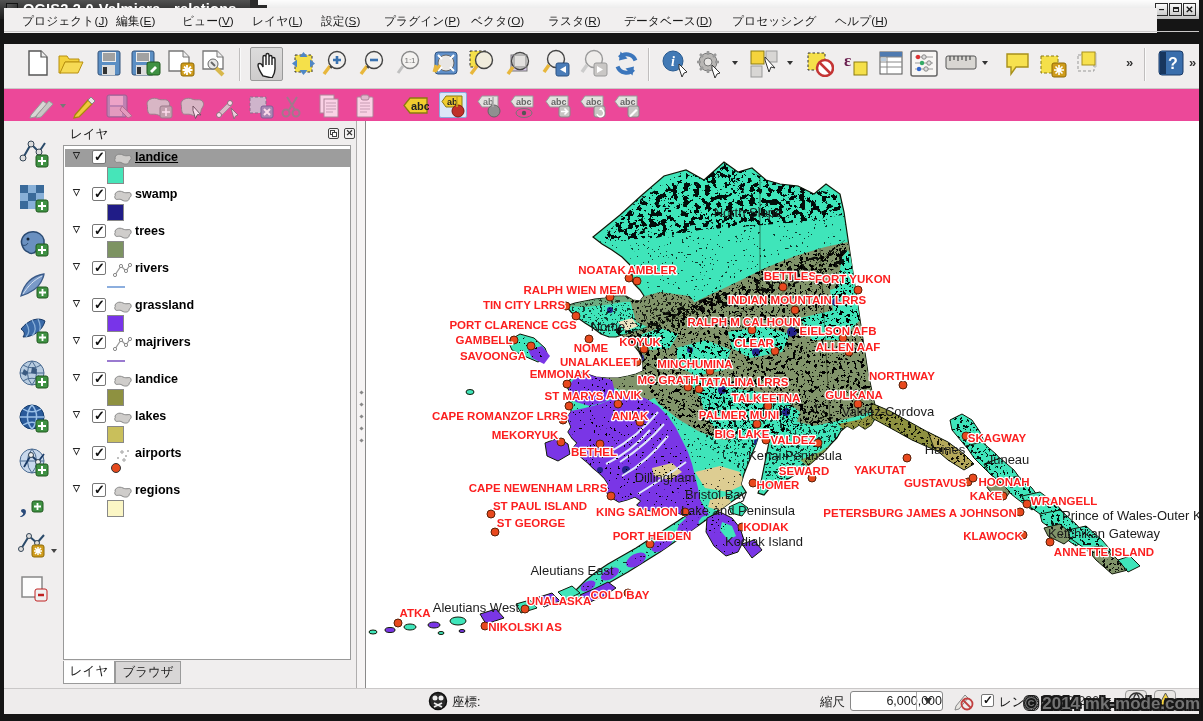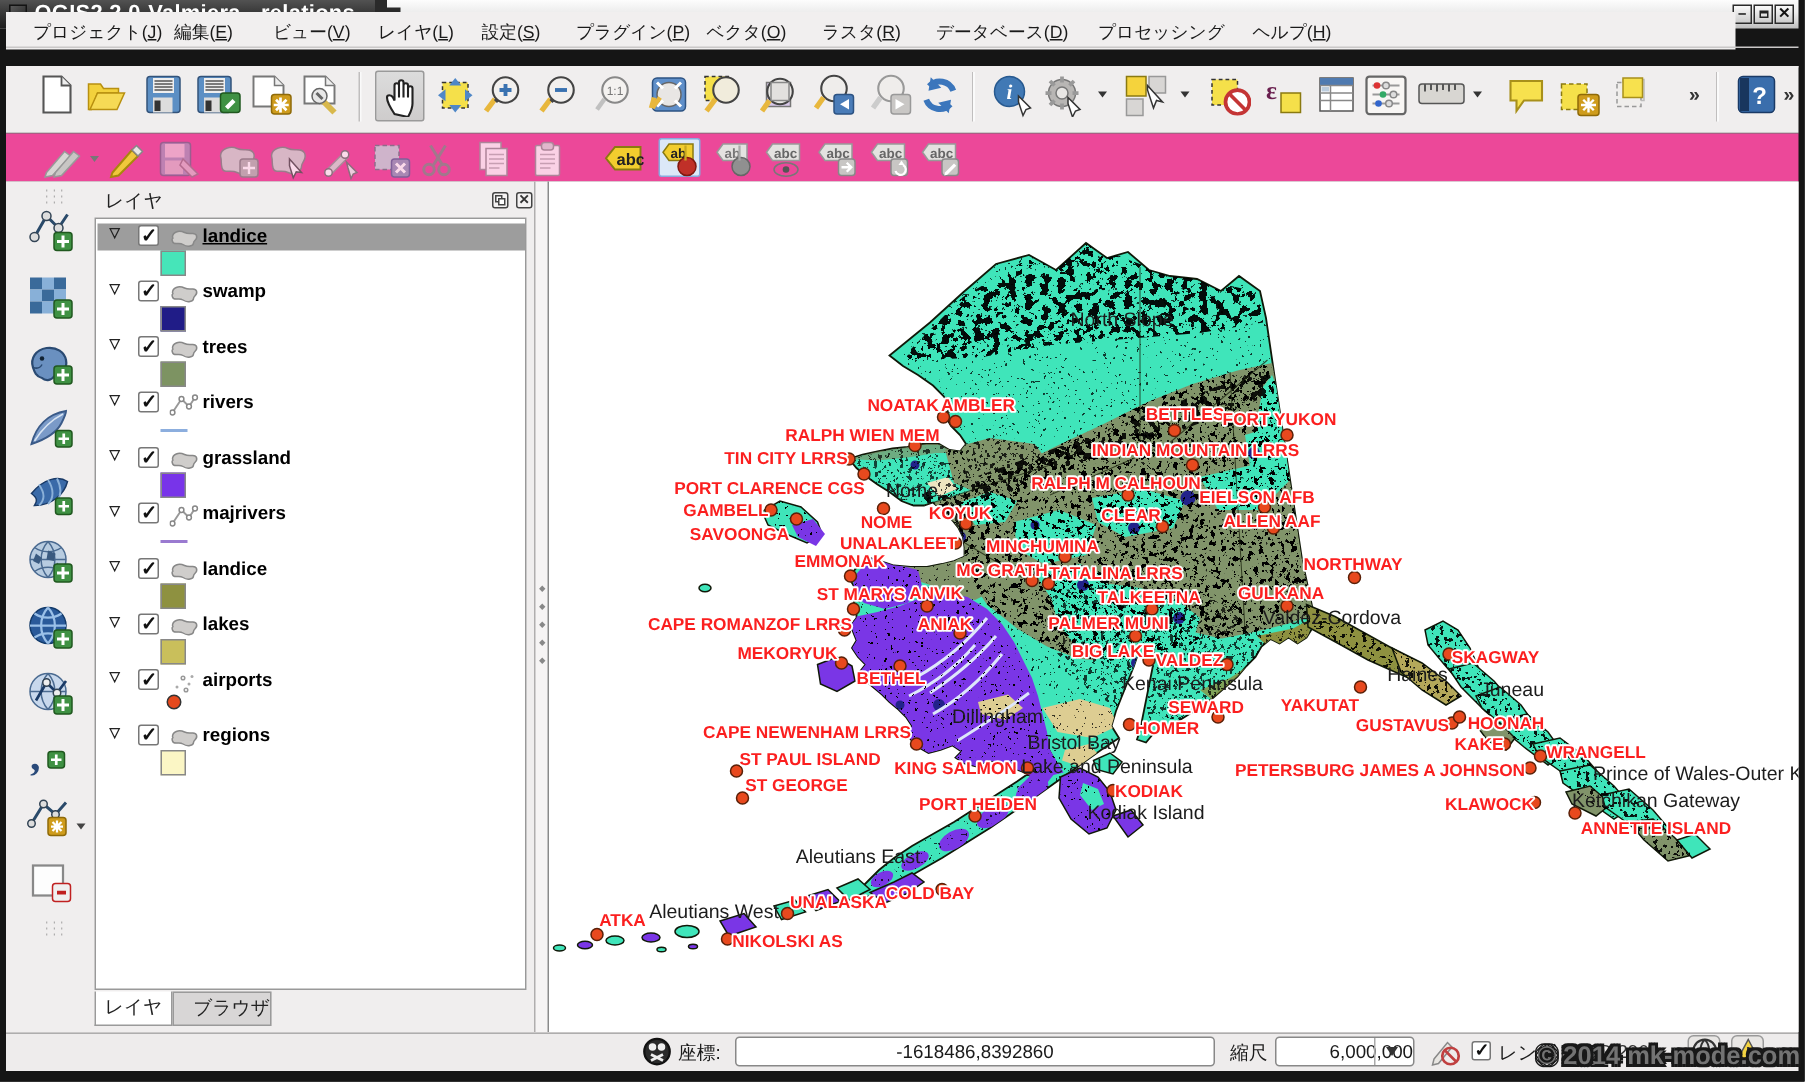--- a/index.html
+++ b/index.html
@@ -571,21 +571,21 @@
             <div class="tchk"></div>
             <svg class="ticon" width="20" height="14">
               <path d="M2 7c0-3 4-5 8-3s7-1 8 2-2 3-2 5-4 3-7 1-6 1-7-2 1-1 0-3z" fill="#cfcdcb" stroke="#888"></path>
             </svg>
             <span class="tname">regions</span>
           </div>
         <div class="tswatch" style="left:43px;top:354px;background:#fbf6c5;"></div>
       </div>
       <div id="lp-tabs">
         <div class="tab" style="left:5px;width:52px;background:#fff;border-top:none;">レイヤ</div>
-        <div class="tab" style="left:57px;width:66px;background:#d8d6d6;text-align:right;">ブラウザ</div>
+        <div class="tab" style="left:57px;width:66px;background:#d8d6d6;">ブラウザ</div>
       </div>
     </div>
     <div id="splitter">
         <svg width="9" height="120" style="position:absolute;left:0;top:268px;">
           <g fill="#888">
             <rect x="3" y="2" width="3" height="3" transform="rotate(45 4.5 3.5)"></rect>
             <rect x="3" y="14" width="3" height="3" transform="rotate(45 4.5 15.5)"></rect>
             <rect x="3" y="26" width="3" height="3" transform="rotate(45 4.5 27.5)"></rect>
             <rect x="3" y="38" width="3" height="3" transform="rotate(45 4.5 39.5)"></rect>
             <rect x="3" y="50" width="3" height="3" transform="rotate(45 4.5 51.5)"></rect>
@@ -864,21 +864,20 @@
   <div class="tbline" style="top:688px;"></div>
   <div id="statusbar">
     <svg class="ic" style="left:424px;top:2px;" width="20" height="20">
         <circle cx="10" cy="10" r="8.5" fill="#2a2a2a"></circle>
         <circle cx="10" cy="10" r="8.5" fill="none" stroke="#111" stroke-width="1.5"></circle>
         <circle cx="7" cy="7" r="2.5" fill="#eee"></circle>
         <circle cx="13" cy="7" r="2.5" fill="#eee"></circle>
         <path d="M6 12l8 4M14 12l-8 4" stroke="#eee" stroke-width="1.8"></path>
       </svg>
     <span class="lbl" style="left:448px;">座標:</span>
-    <div class="sinput" style="left:486px;width:320px;">-1618486,8392860</div>
     <span class="lbl" style="left:816px;">縮尺</span>
     <div class="sinput" style="left:846px;width:93px;text-align:right;">6,000,000</div>
     <div style="position:absolute;left:912px;top:3px;width:1px;height:18px;background:#aaa;"></div>
     <div class="dd" style="left:920px;top:9px;border-top-width:6px;border-left-width:4.5px;border-right-width:4.5px;"></div>
     <svg class="ic" style="left:950px;top:3px;" width="20" height="19">
         <path d="M2 14L11 3l3 3L5 17l-4 1z" fill="#e8e6e2" stroke="#888"></path>
         <circle cx="13" cy="12" r="5.5" fill="none" stroke="#c04040" stroke-width="1.8"></circle>
         <path d="M9 8l8 8" stroke="#c04040" stroke-width="1.8"></path>
       </svg>
     <div class="schk" style="left:977px;"></div>

